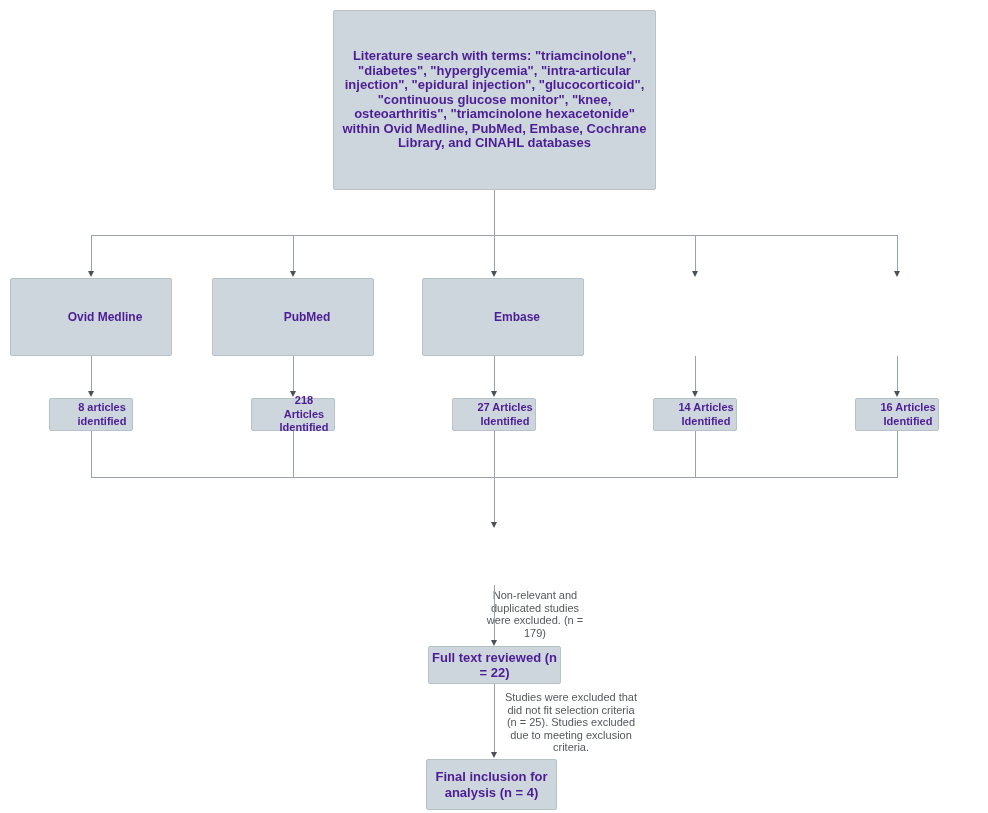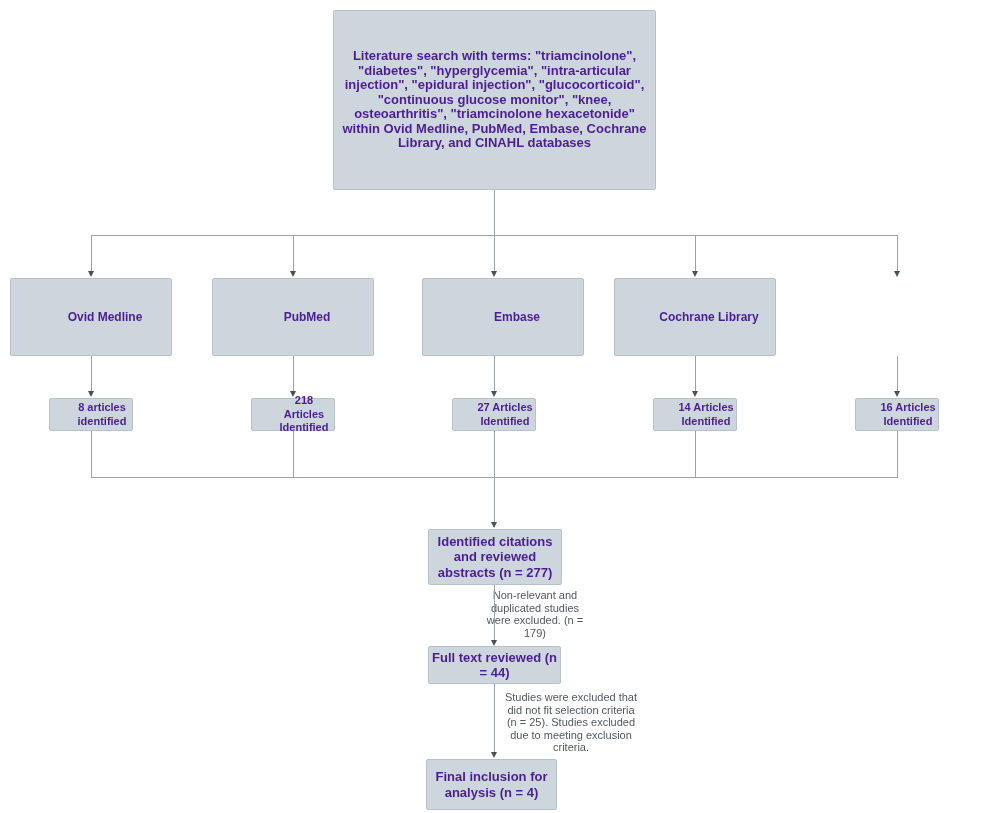--- a/index.html
+++ b/index.html
@@ -74,21 +74,20 @@
   <div class="vline" style="left:897px; top:236px; height:35px;"></div>
   <div class="arrow" style="left:88px;  top:271px;"></div>
   <div class="arrow" style="left:290px; top:271px;"></div>
   <div class="arrow" style="left:491px; top:271px;"></div>
   <div class="arrow" style="left:692px; top:271px;"></div>
   <div class="arrow" style="left:894px; top:271px;"></div>
 
   <div class="box dbbox" style="left:10px;  top:278px; width:162px; height:78px;">Ovid Medline</div>
   <div class="box dbbox" style="left:212px; top:278px; width:162px; height:78px;">PubMed</div>
   <div class="box dbbox" style="left:422px; top:278px; width:162px; height:78px;">Embase</div>
-  <div class="box dbbox" style="left:614px; top:278px; width:162px; height:78px;">Cochrane Library</div>
 
   <div class="vline" style="left:91px;  top:356px; height:35px;"></div>
   <div class="vline" style="left:293px; top:356px; height:35px;"></div>
   <div class="vline" style="left:494px; top:356px; height:35px;"></div>
   <div class="vline" style="left:695px; top:356px; height:35px;"></div>
   <div class="vline" style="left:897px; top:356px; height:35px;"></div>
   <div class="arrow" style="left:88px;  top:391px;"></div>
   <div class="arrow" style="left:290px; top:391px;"></div>
   <div class="arrow" style="left:491px; top:391px;"></div>
   <div class="arrow" style="left:692px; top:391px;"></div>
@@ -108,34 +107,31 @@
   <div class="vline" style="left:91px;  top:431px; height:46px;"></div>
   <div class="vline" style="left:293px; top:431px; height:46px;"></div>
   <div class="vline" style="left:494px; top:431px; height:46px;"></div>
   <div class="vline" style="left:695px; top:431px; height:46px;"></div>
   <div class="vline" style="left:897px; top:431px; height:46px;"></div>
   <div class="hline" style="left:91px; top:477px; width:807px;"></div>
 
   <div class="vline" style="left:494px; top:478px; height:44px;"></div>
   <div class="arrow" style="left:491px; top:522px;"></div>
 
-  <div class="box midbox prewrap" style="left:428px; top:529px; width:134px; height:56px;">Identified citations
-and reviewed
-abstracts (n = 277)</div>
 
   <div class="note" style="left:479px; top:589px; width:112px;">Non-relevant and
 duplicated studies
 were excluded. (n =
 179)</div>
 
   <div class="vline" style="left:494px; top:585px; height:55px;"></div>
   <div class="arrow" style="left:491px; top:640px;"></div>
 
   <div class="box midbox prewrap" style="left:428px; top:646px; width:133px; height:38px;">Full text reviewed (n
-= 44)</div>
+= 22)</div>
 
   <div class="note" style="left:501px; top:691px; width:140px;">Studies were excluded that
 did not fit selection criteria
 (n = 25). Studies excluded
 due to meeting exclusion
 criteria.</div>
 
   <div class="vline" style="left:494px; top:684px; height:68px;"></div>
   <div class="arrow" style="left:491px; top:752px;"></div>
 

